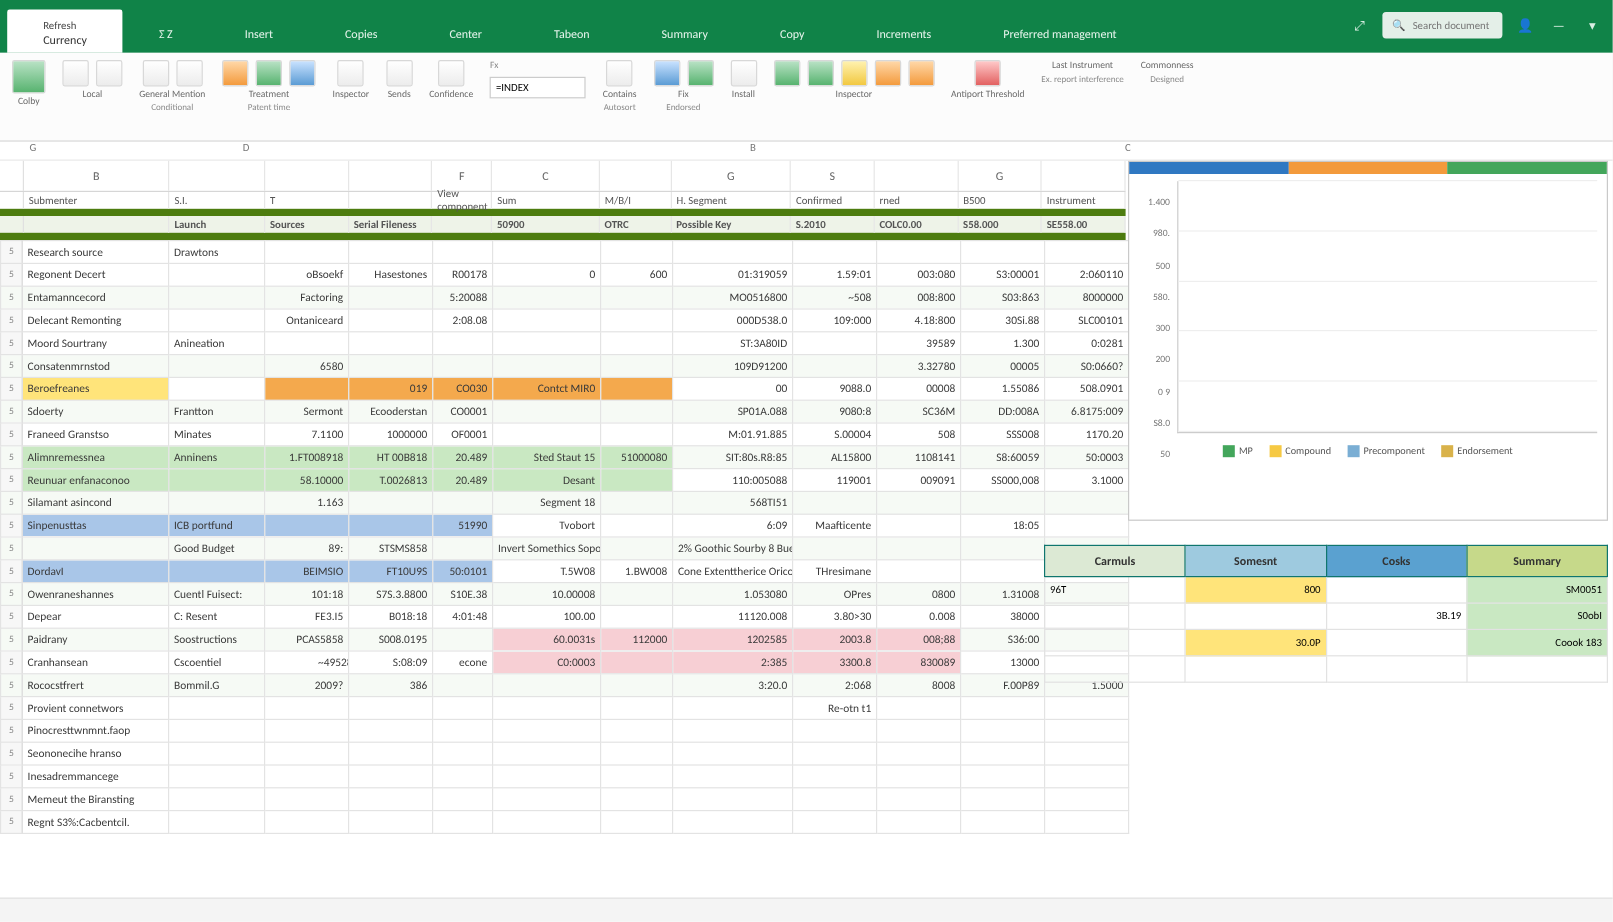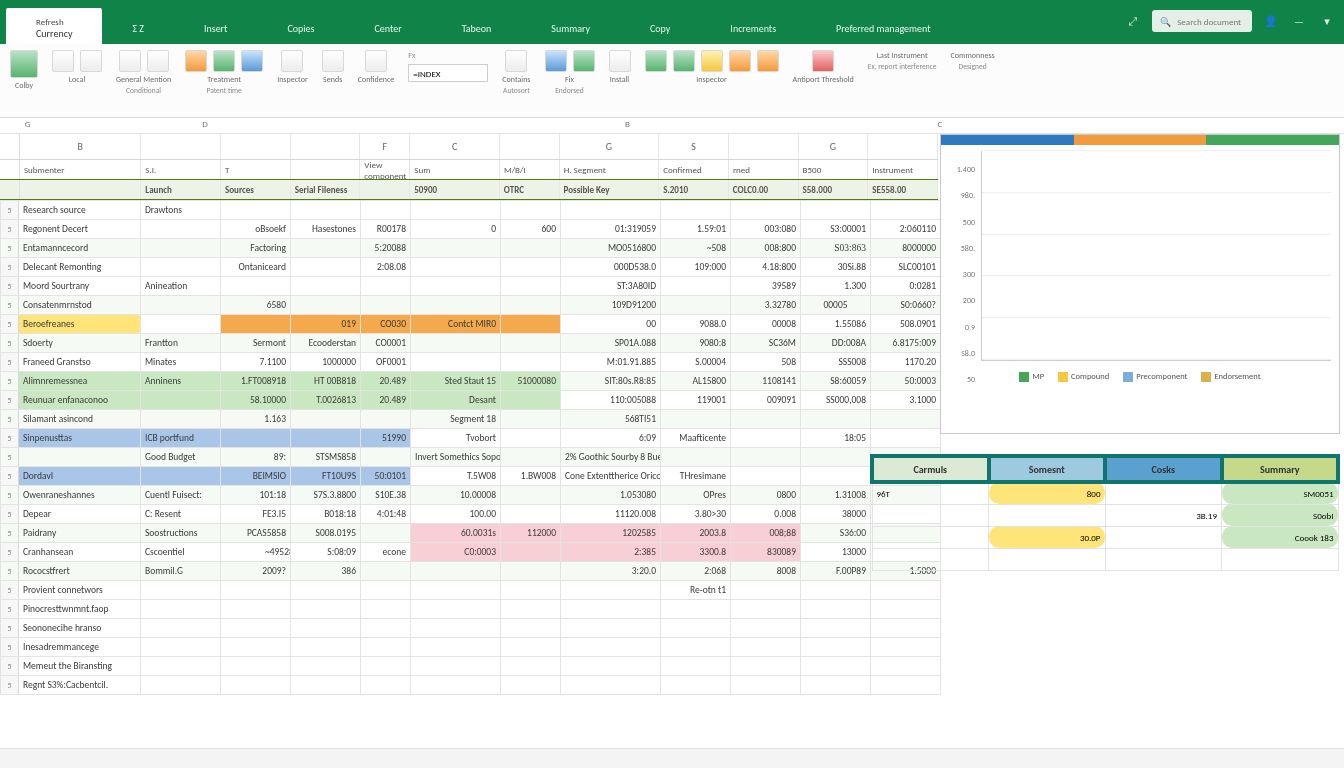--- a/index.html
+++ b/index.html
@@ -34,21 +34,21 @@
 .lettersA{height:16px;background:#fff;border-bottom:1px solid #e3e3e3;display:flex;font-size:9px;color:#777;}
 .lettersA span{flex:0 0 auto;text-align:center;}
 
 .workarea{position:relative;height:634px;background:#fff;}
 
 
 .sheet{position:absolute;left:0;top:0;width:938px;}
 .colhdr{height:26px;display:flex;border-bottom:1px solid #d6d6d6;background:#fff;}
 .colhdr .gut{width:20px;border-right:1px solid #e0e0e0;}
 .colhdr .cell{border-right:1px solid #e6e6e6;font-size:10px;color:#666;display:flex;align-items:center;justify-content:center;}
-.hdr2{height:20px;display:flex;background:#fff;border-bottom:1px solid #4d7c0f;font-size:9px;color:#555;}
+.hdr2{height:20px;display:flex;background:#fff;border-bottom:6px solid #4d7c0f;font-size:9px;color:#555;}
 .hdr2 .gut{width:20px;border-right:1px solid #e0e0e0;}
 .hdr2 .cell{border-right:1px solid #e6e6e6;display:flex;align-items:center;padding:0 4px;}
 
 table.grid{border-collapse:collapse;width:100%;table-layout:fixed;}
 table.grid td{border:1px solid #e3e3e3;height:19px;font-size:9.5px;color:#3a3a3a;padding:0 4px;white-space:nowrap;overflow:hidden;}
 table.grid td.rownum{width:18px;background:#f7f7f7;text-align:center;color:#888;font-size:8px;border-right:1px solid #d8d8d8;}
 table.grid td.num{text-align:right;}
 table.grid tr.band td{background:#f6faf5;}
 
 
@@ -72,23 +72,23 @@
 .yticks div{position:absolute;right:4px;transform:translateY(-50%);}
 .bars{position:absolute;left:0;right:0;bottom:0;display:flex;align-items:flex-end;gap:4px;padding:0 6px;height:100%;}
 .barset{flex:1;display:flex;align-items:flex-end;gap:2px;justify-content:center;}
 .bar{width:14px;border-radius:1px;}
 .legend{display:flex;gap:14px;justify-content:center;margin-top:10px;font-size:8.5px;color:#555;}
 .legend .sw{width:10px;height:10px;display:inline-block;margin-right:3px;vertical-align:middle;}
 
 
 .minitable{position:absolute;left:870px;top:320px;width:470px;}
 .minitable table{border-collapse:collapse;width:100%;table-layout:fixed;}
-.minitable th{height:26px;font-size:10px;color:#333;border:4px solid #0f766e;margin-top:26px;}
+.minitable th{height:26px;font-size:10px;color:#333;border:1px solid #0f766e;margin-top:26px;}
 .minitable td{height:22px;border:1px solid #e2e2e2;font-size:9px;padding:0 4px;}
-.minitable td.num{text-align:right;border-radius:10px;}
+.minitable td.num{text-align:right;}
 .th-a{background:#dce9d4;}
 .th-b{background:#9ecadf;}
 .th-c{background:#5aa1d0;color:#fff;}
 .th-d{background:#c6d98a;}
 
 
 .status{position:absolute;left:0;right:0;bottom:0;height:20px;background:#f4f4f4;border-top:1px solid #e2e2e2;}
 </style>
 </head>
 <body>
@@ -335,21 +335,21 @@
             <td style="width: 122px;">Entamanncecord</td>
             <td style="width: 80px;"></td>
             <td class="num" style="width: 70px;">Factoring</td>
             <td class="num" style="width: 70px;"></td>
             <td class="num" style="width: 50px;">5:20088</td>
             <td class="num" style="width: 90px;"></td>
             <td class="num" style="width: 60px;"></td>
             <td class="num" style="width: 100px;">MO0516800</td>
             <td class="num" style="width: 70px;">~508</td>
             <td class="num" style="width: 70px;">008:800</td>
-            <td class="num" style="width: 70px; font-family: Liberation Serif, serif;">S03:863</td>
+            <td class="num" style="width: 70px;">S03:863</td>
             <td class="num" style="width: 70px;">8000000</td>
           </tr>
           <tr>
             <td class="rownum">5</td>
             <td style="width: 122px;">Delecant Remonting</td>
             <td style="width: 80px;"></td>
             <td class="num" style="width: 70px;">Ontaniceard</td>
             <td class="num" style="width: 70px;"></td>
             <td class="num" style="width: 50px;">2:08.08</td>
             <td class="num" style="width: 90px;"></td>
@@ -380,21 +380,21 @@
             <td style="width: 122px;">Consatenmrnstod</td>
             <td style="width: 80px;"></td>
             <td class="num" style="width: 70px;">6580</td>
             <td class="num" style="width: 70px;"></td>
             <td class="num" style="width: 50px;"></td>
             <td class="num" style="width: 90px;"></td>
             <td class="num" style="width: 60px;"></td>
             <td class="num" style="width: 100px;">109D91200</td>
             <td class="num" style="width: 70px;"></td>
             <td class="num" style="width: 70px;">3.32780</td>
-            <td class="num" style="width: 70px; text-align: center;">00005</td>
+            <td class="num" style="width: 70px;">00005</td>
             <td class="num" style="width: 70px;">S0:0660?</td>
           </tr>
           <tr>
             <td class="rownum">5</td>
             <td class="fill-y" style="width: 122px;">Beroefreanes</td>
             <td style="width: 80px;"></td>
             <td class="num fill-o2" style="width: 70px;"></td>
             <td class="num fill-o2" style="width: 70px;">019</td>
             <td class="num fill-o2" style="width: 50px;">CO030</td>
             <td class="num fill-o2" style="width: 90px;">Contct MIR0</td>

